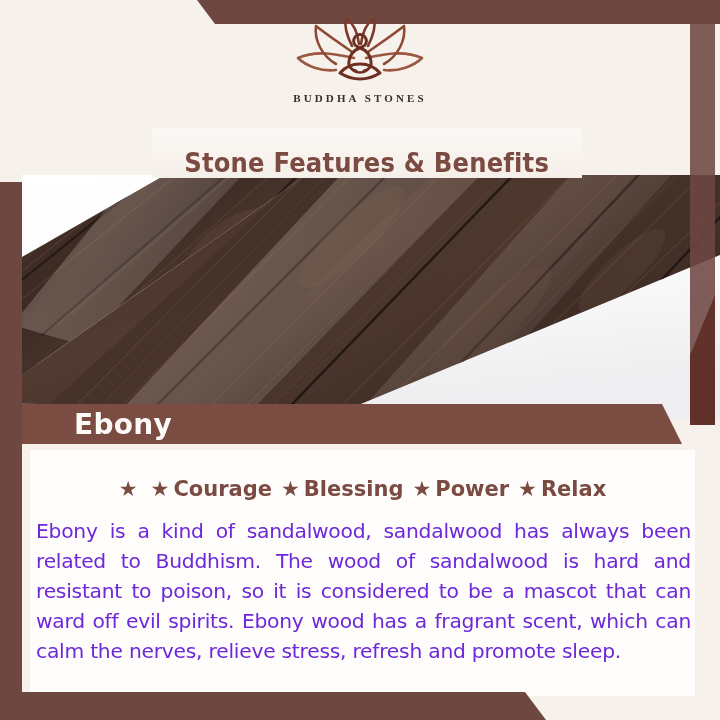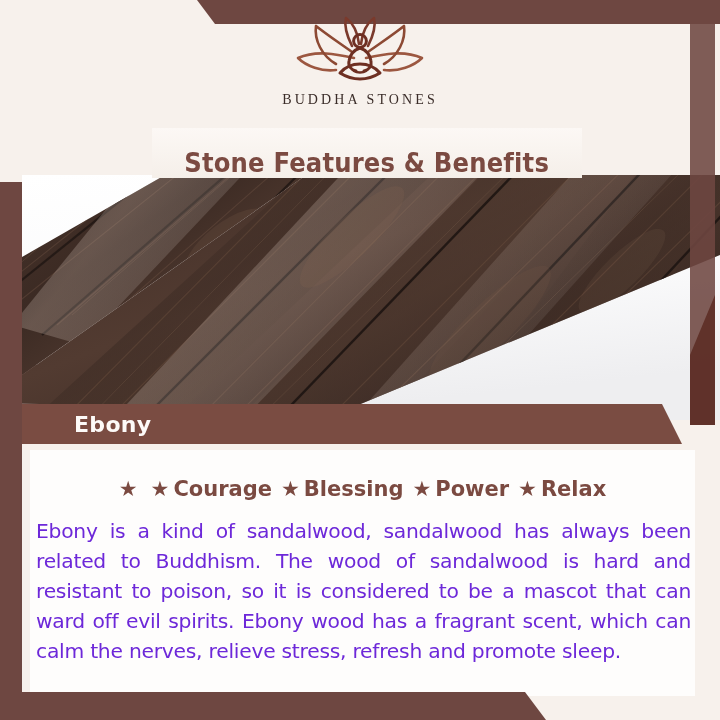--- a/index.html
+++ b/index.html
@@ -51,21 +51,21 @@
   }
 
   
   .logo-wrap{
     position:absolute; top:14px; left:0; width:720px; height:108px;
     display:flex; flex-direction:column; align-items:center; justify-content:flex-start;
     z-index:7;
   }
   .logo-mark{ width:168px; height:74px; display:block; }
   .logo-word{
-    font-size:14px; letter-spacing:3.1px; font-weight:400;
+    font-size:11px; letter-spacing:3.1px; font-weight:700;
     color:#3a2c28; font-family:"Liberation Serif", serif;
     margin-top:4px;
   }
 
   
   .banner{
     position:absolute; top:128px; left:152px; width:430px; height:50px;
     background:linear-gradient(180deg,#fcf8f5 0%, #f5efe9 100%);
     display:flex; align-items:flex-end; justify-content:center;
     z-index:7;
@@ -89,21 +89,21 @@
 
   
   .name-band{
     position:absolute; left:22px; top:404px; width:660px; height:40px;
     background:#7a4c42;
     clip-path:polygon(0 0, 640px 0, 660px 40px, 0 40px);
     display:flex; align-items:center;
     z-index:7;
   }
   .name-band span{
-    margin-left:52px; color:#fdfaf8; font-size:22px; font-weight:700;
+    margin-left:52px; color:#fdfaf8; font-size:28px; font-weight:700;
     letter-spacing:.3px; font-family:"DejaVu Sans", sans-serif;
   }
 
   
   .panel{
     position:absolute; left:30px; top:450px; width:665px; height:246px;
     background:#fefdfc;
     z-index:5;
   }
 

